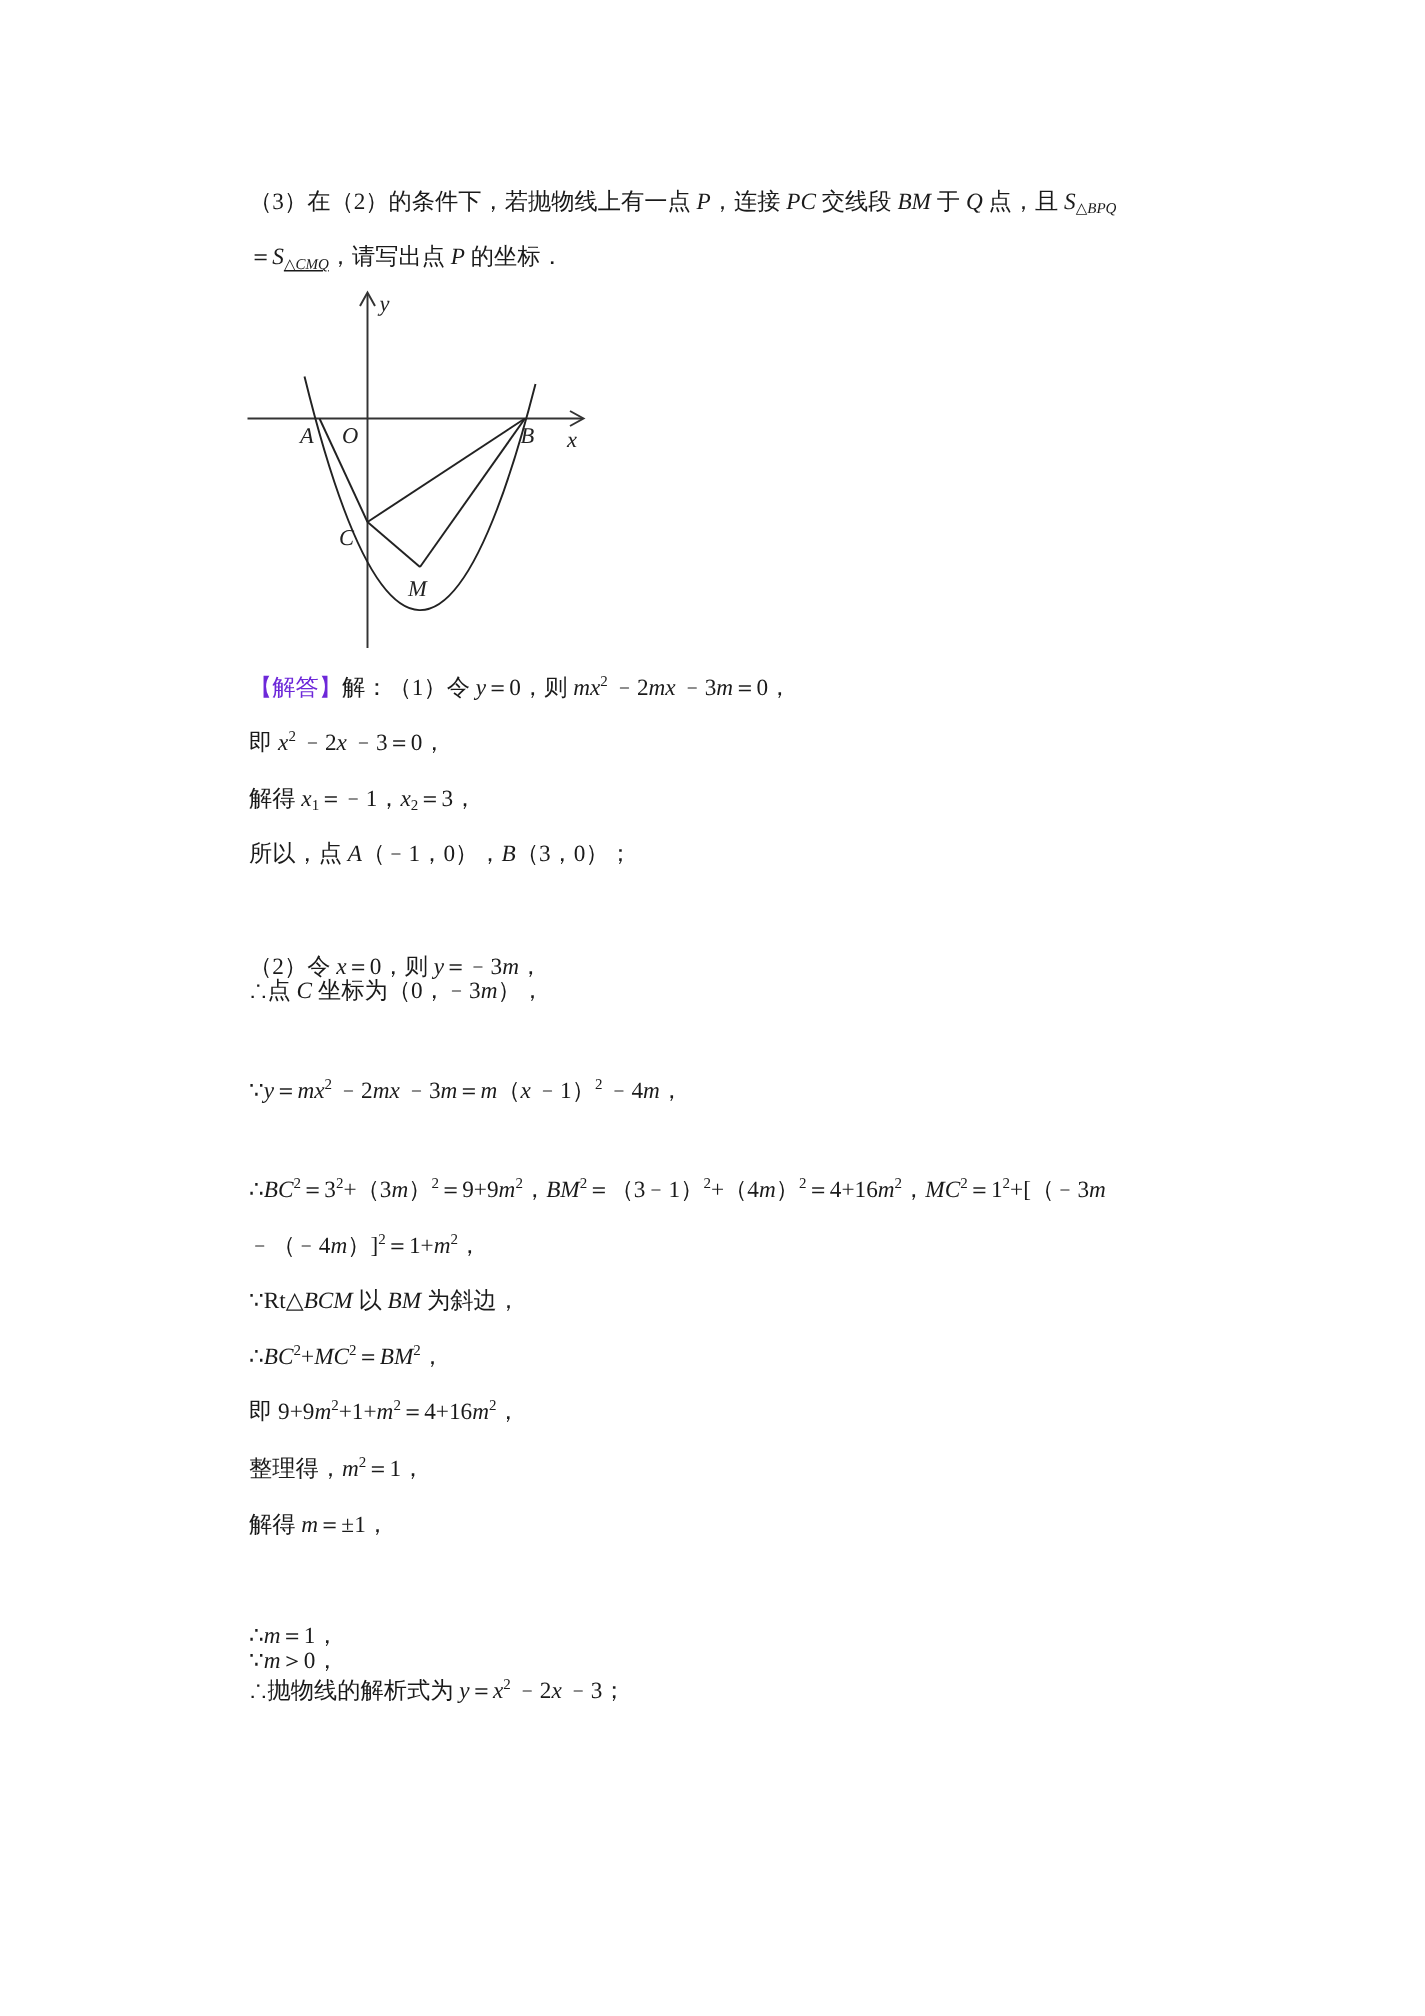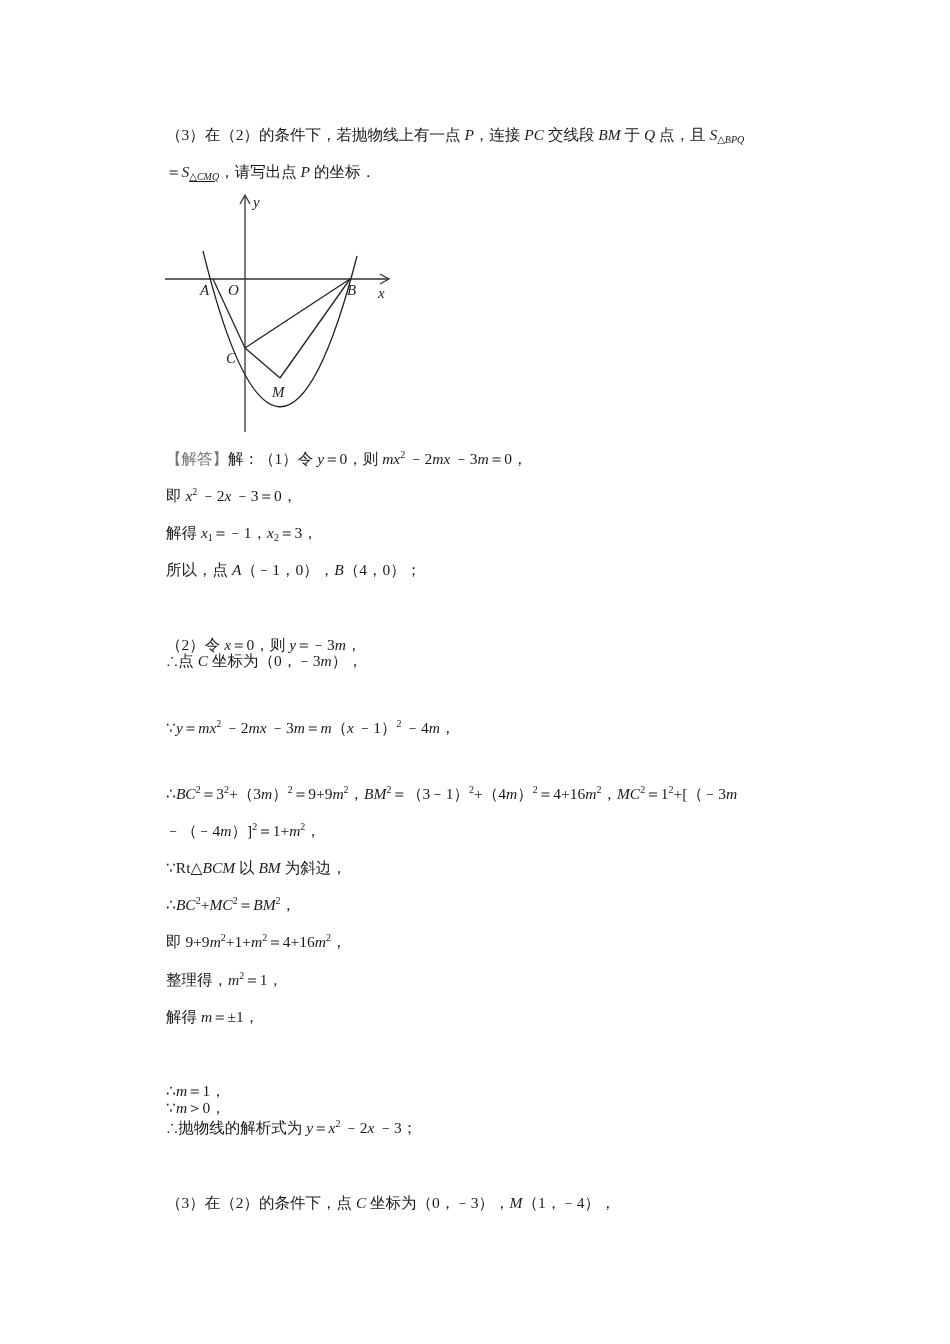--- a/index.html
+++ b/index.html
@@ -3,21 +3,21 @@
 <meta charset="utf-8">
 <style>
   html, body { margin: 0; padding: 0; background: #ffffff; }
   body { width: 950px; height: 1344px; position: relative; overflow: hidden;
          font-family: "Liberation Serif", "DejaVu Serif", serif; color: #1a1a1a; }
   .page { position: absolute; left: 0; top: 0; width: 950px; height: 1344px; }
   .line { position: absolute; left: 166px; font-size: 15.5px; line-height: 20px; white-space: nowrap; text-align: center; }
   .line i { font-style: italic; }
   .line sup { font-size: 10px; vertical-align: 6px; line-height: 0; }
   .line sub { font-size: 10px; vertical-align: -3px; line-height: 0; }
-  .blue { color: #737373; }
+  .blue { color: #6d28d9; }
   .figure { position: absolute; left: 160px; top: 190px; width: 240px; height: 250px; }
   .figure svg { width: 240px; height: 250px; }
   .lbl { font-family: "Liberation Serif", serif; font-style: italic; font-size: 15px; fill: #222; }
 </style>
 </head>
 <body>
 
 <div class="page">
 
   <div class="line" style="top:125px"><span>（3）在（2）的条件下，若抛物线上有一点 </span><span><i>P</i></span><span>，连接 </span><span><i>PC</i></span><span> 交线段 </span><span><i>BM</i></span><span> 于 </span><span><i>Q</i></span><span> 点，且 </span><span><i>S</i></span><sub style="font-style: italic;">△BPQ</sub></div>
@@ -47,30 +47,29 @@
       <text class="lbl" x="66" y="173">C</text>
       <text class="lbl" x="112" y="207">M</text>
     </svg>
   </div>
 
   <div class="line" style="top:449px">
     <span class="blue">【解答】</span><span><span>解：（1）令 </span><span><i>y</i></span><span>＝0，则 </span><span><i>mx</i></span><sup>2</sup><span> ﹣2</span><span><i>mx</i></span><span> ﹣3</span><span><i>m</i></span><span>＝0，</span></span>
   </div>
   <div class="line" style="top:486px"><span>即 </span><span><i>x</i></span><sup>2</sup><span> ﹣2</span><span><i>x</i></span><span> ﹣3＝0，</span></div>
   <div class="line" style="top:523px"><span>解得 </span><span><i>x</i></span><sub>1</sub><span>＝﹣1，</span><span><i>x</i></span><sub>2</sub><span>＝3，</span></div>
-  <div class="line" style="top:560px"><span>所以，点 </span><span><i>A</i></span><span>（﹣1，0），</span><span><i>B</i></span><span>（4，0）；</span></div>
+  <div class="line" style="top:560px"><span>所以，点 </span><span><i>A</i></span><span>（﹣1，0），</span><span><i>B</i></span><span>（3，0）；</span></div>
 
   <div class="line" style="top:635px"><span>（2）令 </span><span><i>x</i></span><span>＝0，则 </span><span><i>y</i></span><span>＝﹣3</span><span><i>m</i></span><span>，</span></div>
   <div class="line" style="top:651px"><span>∴点 </span><span><i>C</i></span><span> 坐标为（0，﹣3</span><span><i>m</i></span><span>），</span></div>
   <div class="line" style="top:718px"><span>∵</span><span><i>y</i></span><span>＝</span><span><i>mx</i></span><sup>2</sup><span> ﹣2</span><span><i>mx</i></span><span> ﹣3</span><span><i>m</i></span><span>＝</span><span><i>m</i></span><span>（</span><span><i>x</i></span><span> ﹣1）</span><sup>2</sup><span> ﹣4</span><span><i>m</i></span><span>，</span></div>
   <div class="line" style="top:784px"><span>∴</span><span><i>BC</i></span><sup>2</sup><span>＝3</span><sup>2</sup><span>+（3</span><span><i>m</i></span><span>）</span><sup>2</sup><span>＝9+9</span><span><i>m</i></span><sup>2</sup><span>，</span><span><i>BM</i></span><sup>2</sup><span>＝（3﹣1）</span><sup>2</sup><span>+（4</span><span><i>m</i></span><span>）</span><sup>2</sup><span>＝4+16</span><span><i>m</i></span><sup>2</sup><span>，</span><span><i>MC</i></span><sup>2</sup><span>＝1</span><sup>2</sup><span>+[（﹣3</span><span><i>m</i></span></div>
   <div class="line" style="top:821px"><span>﹣（﹣4</span><span><i>m</i></span><span>）]</span><sup>2</sup><span>＝1+</span><span><i>m</i></span><sup>2</sup><span>，</span></div>
   <div class="line" style="top:858px"><span>∵Rt△</span><span><i>BCM</i></span><span> 以 </span><span><i>BM</i></span><span> 为斜边，</span></div>
   <div class="line" style="top:895px"><span>∴</span><span><i>BC</i></span><sup>2</sup><span>+</span><span><i>MC</i></span><sup>2</sup><span>＝</span><span><i>BM</i></span><sup>2</sup><span>，</span></div>
   <div class="line" style="top:932px"><span>即 9+9</span><span><i>m</i></span><sup>2</sup><span>+1+</span><span><i>m</i></span><sup>2</sup><span>＝4+16</span><span><i>m</i></span><sup>2</sup><span>，</span></div>
   <div class="line" style="top:970px"><span>整理得，</span><span><i>m</i></span><sup>2</sup><span>＝1，</span></div>
   <div class="line" style="top:1007px"><span>解得 </span><span><i>m</i></span><span>＝±1，</span></div>
   <div class="line" style="top:1098px"><span>∵</span><span><i>m</i></span><span>＞0，</span></div>
   <div class="line" style="top:1081px"><span>∴</span><span><i>m</i></span><span>＝1，</span></div>
   <div class="line" style="top:1118px"><span>∴抛物线的解析式为 </span><span><i>y</i></span><span>＝</span><span><i>x</i></span><sup>2</sup><span> ﹣2</span><span><i>x</i></span><span> ﹣3；</span></div>
 
-  <div class="line" style="top:1193px"><span>（3）在（2）的条件下，点 </span><span><i>C</i></span><span> 坐标为（0，﹣3），</span><span><i>M</i></span><span>（1，﹣4），</span></div>
 </div>
 
 </body></html>

